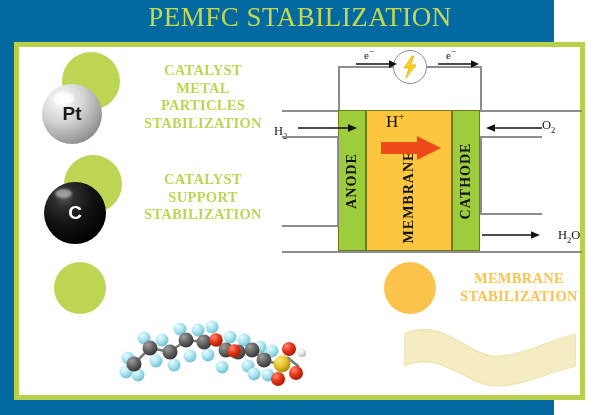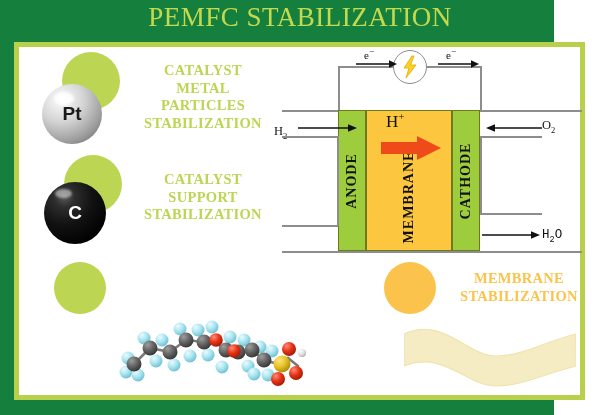--- a/index.html
+++ b/index.html
@@ -1,18 +1,18 @@
 <!DOCTYPE html>
 <html><head>
 <meta charset="utf-8">
 <style>
   html,body{margin:0;padding:0;background:#ffffff;}
   body{width:600px;height:415px;overflow:hidden;
        font-family:"Liberation Serif", serif;}
-  #stage{position:relative;width:554px;height:415px;background:#15803d;}
+  #stage{position:relative;width:554px;height:415px;background:#0369a1;}
 
   
   .title{
     position:absolute;left:0;top:2px;width:600px;text-align:center;
     font-family:"Liberation Serif", serif;
     font-size:27px;letter-spacing:.5px;color:#c5d94e;white-space:nowrap;
   }
 
   
   .frame{
@@ -206,21 +206,21 @@
       <polygon points="9,2.2 0,6 9,9.8" fill="#111"></polygon>
     </svg>
     <div class="hline" style="left:204px;top:88px;width:62px;"></div>
     <div class="vline" style="left:204px;top:88px;height:78px;"></div>
     <div class="hline" style="left:204px;top:165px;width:62px;"></div>
 
     <svg style="position:absolute;left:206px;top:181px;" width="58" height="12">
       <line x1="0" y1="6" x2="49" y2="6" stroke="#111" stroke-width="1.3"></line>
       <polygon points="49,2.2 58,6 49,9.8" fill="#111"></polygon>
     </svg>
-    <div class="chem" style="left:266px;top:180px;font-family:Liberation Mono, monospace;">
+    <div class="chem" style="left:282px;top:180px;">
       H<sub>2</sub>O
     </div>
   </div>
 
   <svg id="molecule" viewBox="0 0 210 72">
     <defs>
       <radialGradient id="gC" cx="34%" cy="28%" r="72%">
         <stop offset="0%" stop-color="#9e9e9e"></stop>
         <stop offset="55%" stop-color="#636363"></stop>
         <stop offset="100%" stop-color="#3a3a3a"></stop>

